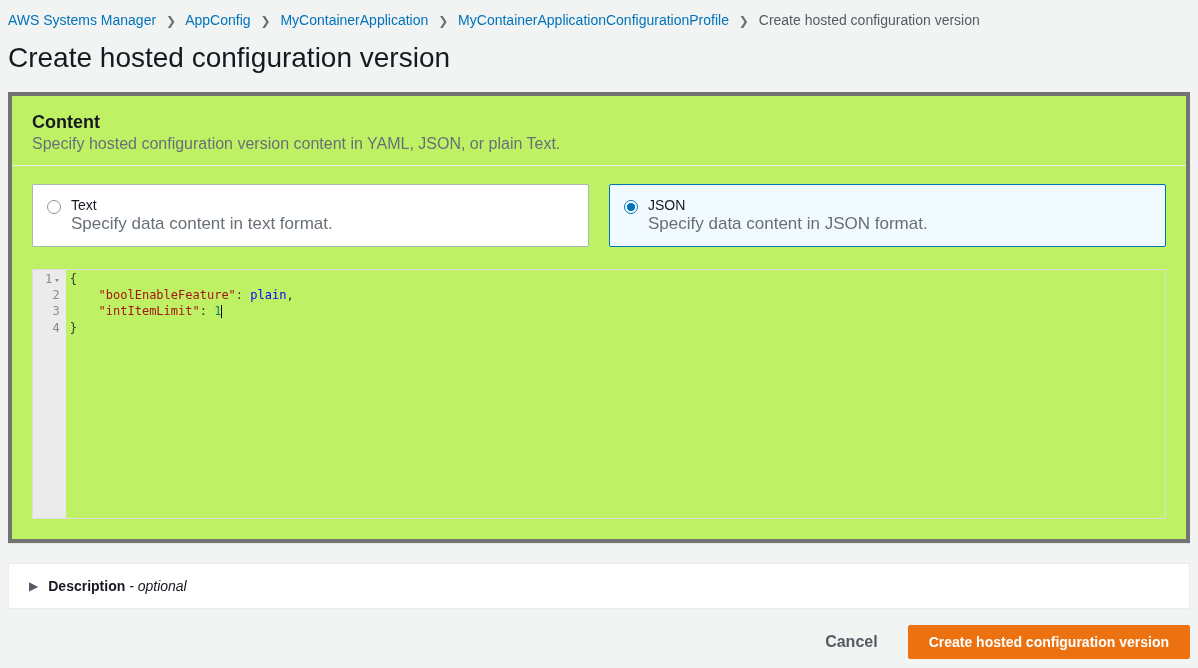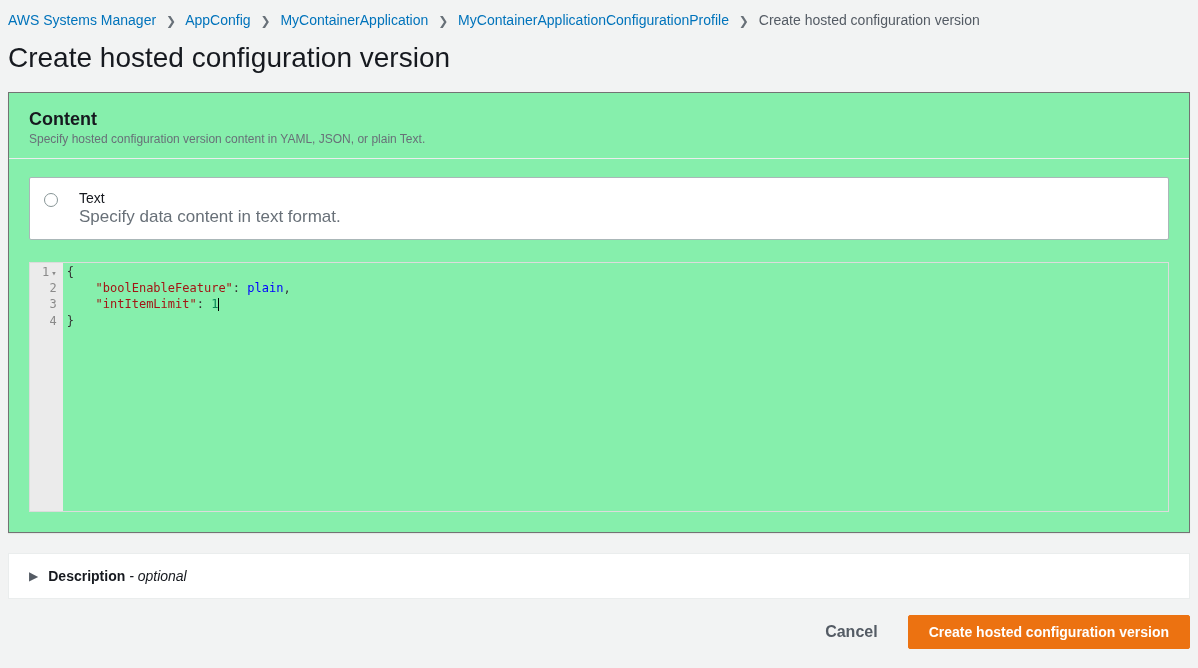--- a/index.html
+++ b/index.html
@@ -24,55 +24,55 @@
     display: inline-block;
   }
   .breadcrumb .current { color: #545b64; }
   h1.page-title {
     font-size: 28px;
     font-weight: 400;
     padding: 14px 8px 18px 8px;
     color: #16191f;
   }
   .panel {
-    background: #86efac;
-    border: 1px solid #737373;
+    background: #bef264;
+    border: 4px solid #737373;
     box-shadow: 0 1px 1px rgba(0,0,0,0.05);
     margin: 0 8px 20px 8px;
   }
   .panel-header {
     padding: 16px 20px 12px 20px;
     border-bottom: 1px solid #eaeded;
   }
   .panel-header h2 {
     font-size: 18px;
     font-weight: 700;
     color: #16191f;
   }
   .panel-header .desc {
-    font-size: 12px;
+    font-size: 16px;
     color: #687078;
     margin-top: 2px;
   }
   .panel-body {
     padding: 18px 20px 20px 20px;
   }
   .format-row {
     display: flex;
     gap: 20px;
     margin-bottom: 22px;
   }
   .format-card {
     flex: 1;
     border: 1px solid #aab7b8;
     border-radius: 2px;
     padding: 12px 14px;
     display: flex;
     align-items: flex-start;
-    gap: 21px;
+    gap: 10px;
     cursor: pointer;
     background: #fff;
   }
   .format-card.selected {
     border: 1px solid #0073bb;
     background: #f1faff;
   }
   .radio {
     width: 14px;
     height: 14px;
@@ -220,20 +220,27 @@
   <div class="panel-body">
 
     <div class="format-row">
       <div class="format-card">
         <div class="radio"></div>
         <div>
           <div class="format-label">Text</div>
           <div class="format-desc">Specify data content in text format.</div>
         </div>
       </div>
+      <div class="format-card selected">
+        <div class="radio"></div>
+        <div>
+          <div class="format-label">JSON</div>
+          <div class="format-desc">Specify data content in JSON format.</div>
+        </div>
+      </div>
     </div>
 
     <div class="editor">
       <div class="gutter"><span class="ln fold">1</span><span class="ln">2</span><span class="ln">3</span><span class="ln">4</span></div>
       <div class="code"><span>{</span>
     <span class="key">"boolEnableFeature"</span><span>: </span><span class="kw">plain</span><span>,</span>
     <span class="key">"intItemLimit"</span><span>: </span><span class="num">1</span><span class="cursor"></span>
 <span>}</span></div>
     </div>
 

